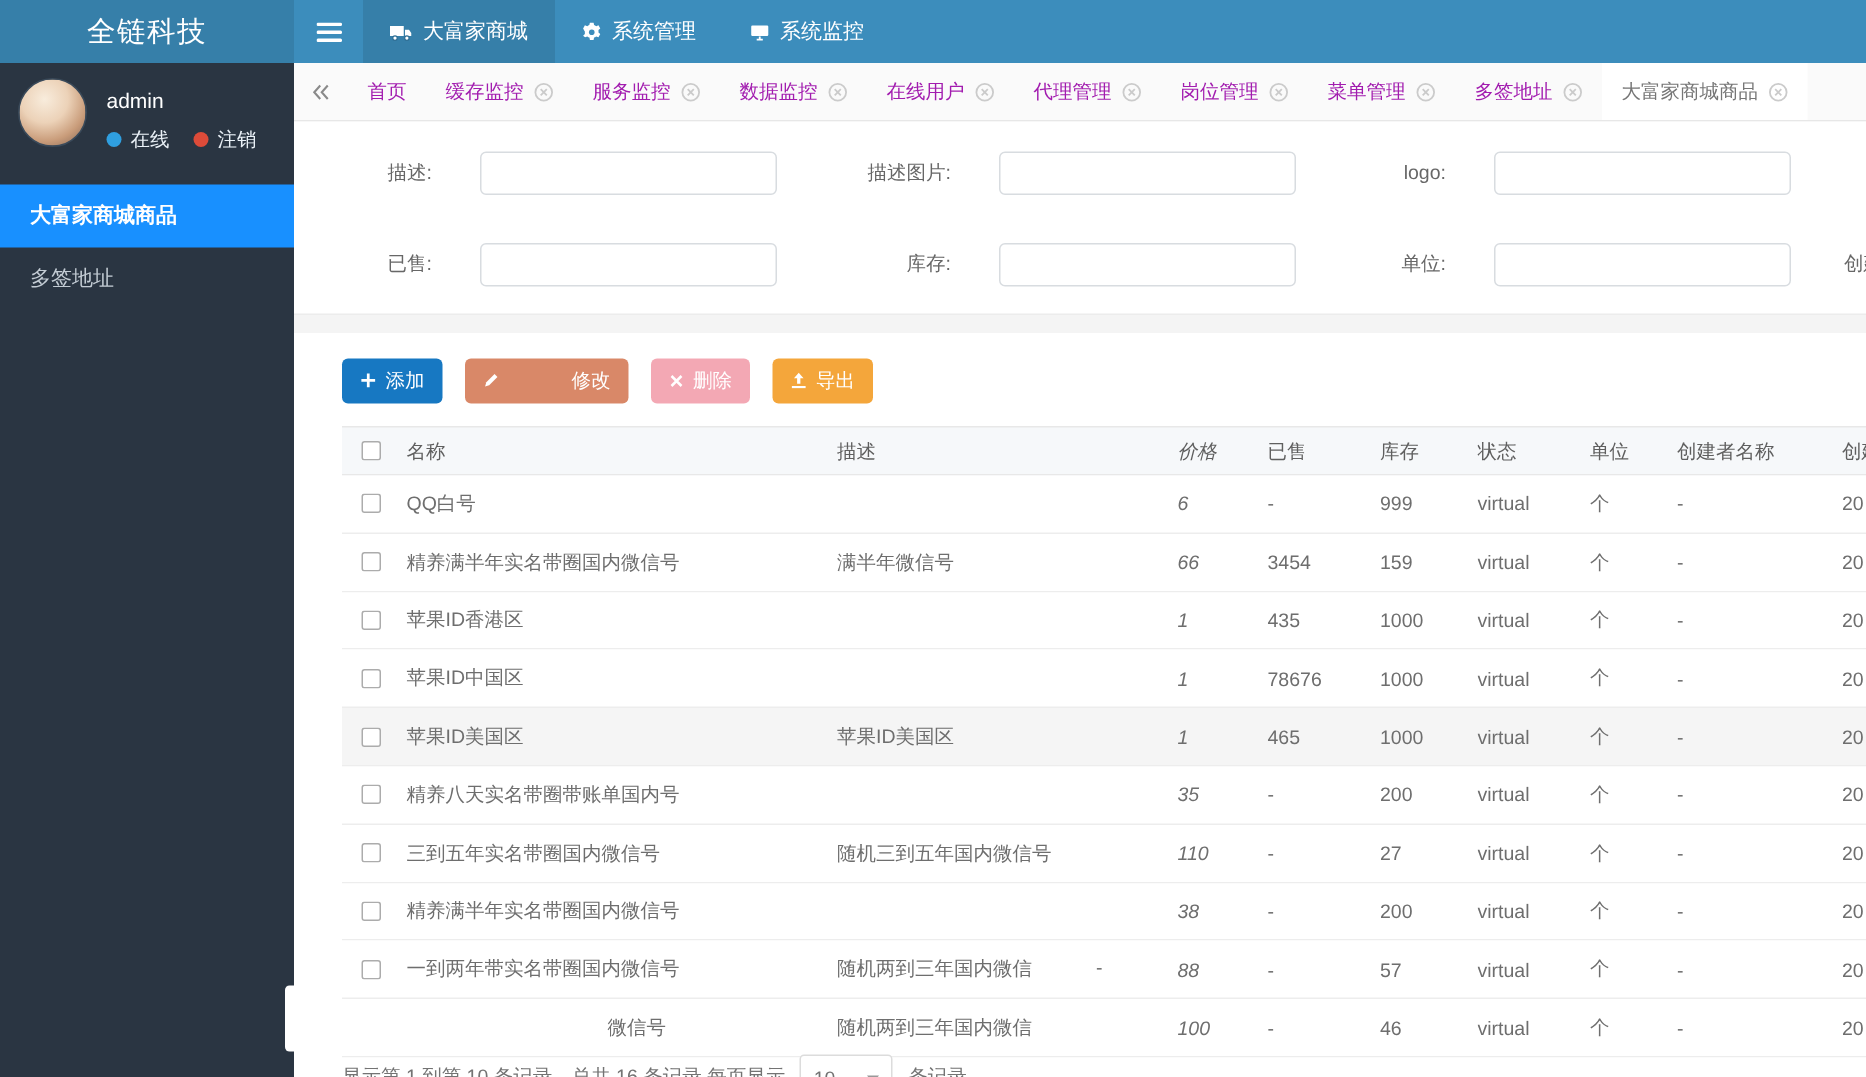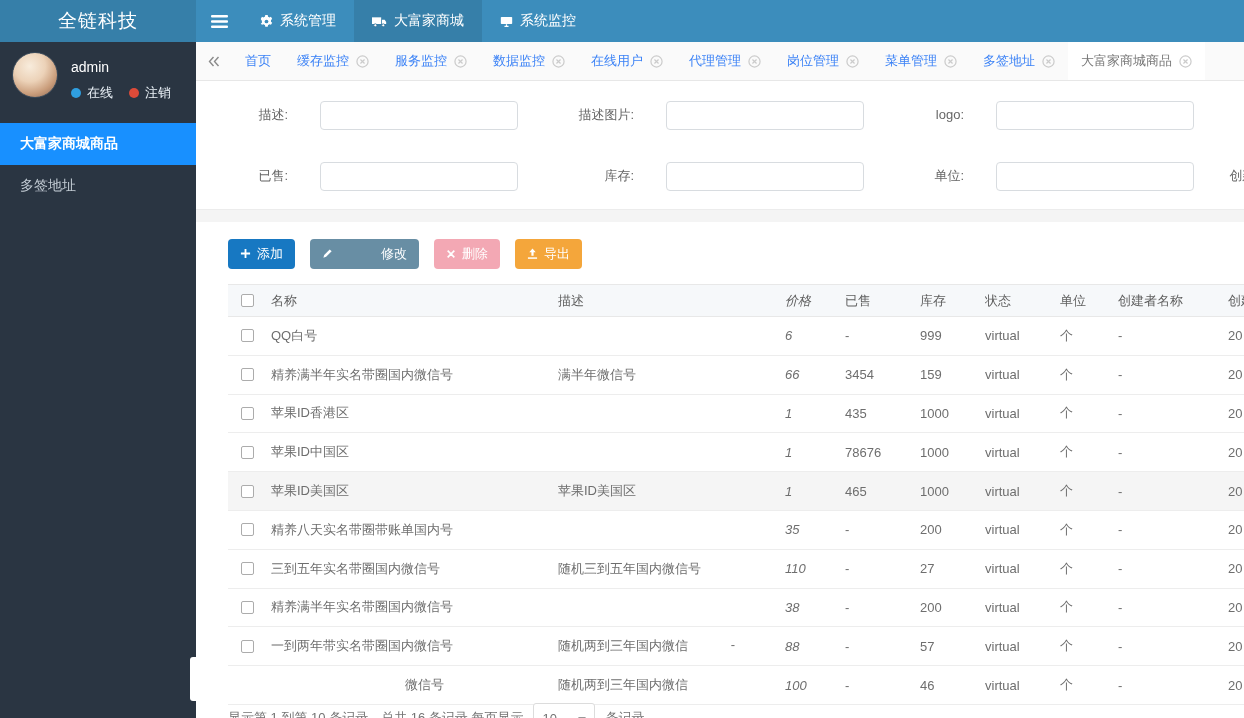--- a/index.html
+++ b/index.html
@@ -36,41 +36,41 @@
                color:#c3ccd4; font-size:14px; cursor:pointer; }
   .menu-item.active { background:#1890ff; color:#fff; font-weight:bold; }
   
   .main { position:absolute; top:42px; left:196px; width:1048px; height:676px;
           background:#f4f4f4; overflow:hidden; display:flex; flex-direction:column; }
   
   .tabbar { height:39px; flex:none; background:#fafafa; border-bottom:1px solid #e7e7e7;
             display:flex; align-items:stretch; overflow:hidden; white-space:nowrap; }
   .tab-collapse { width:36px; display:flex; align-items:center; justify-content:center;
                   color:#8a8a8a; cursor:pointer; flex:none; }
-  .tab { display:flex; align-items:center; gap:7px; padding:0 13px; color:#3b82f6;
+  .tab { display:flex; align-items:center; gap:7px; padding:0 13px; color:#a21caf;
          cursor:pointer; flex:none; }
   .tab.active { background:#fff; color:#767676; }
   .tab-close { display:flex; align-items:center; }
   
   .search-panel { flex:none; background:#fff; border-bottom:1px solid #ececec;
                   padding:20px 0 18px 30px; }
   .search-grid { display:grid; grid-template-columns:62px 198px 84px 198px 68px 198px 72px 198px;
                  column-gap:6px; row-gap:10px; align-items:center;gap:32px; }
   .f-label { text-align:right; color:#676767; line-height:1.3; }
   .f-input { height:29px; border:1px solid #d8dce0; border-radius:4px; background:#fff;
              padding:0 8px; font-size:13px; color:#555; width:100%; outline:none; }
   .panel-gap { height:12px; flex:none; background:#f4f4f4; }
   
   .table-panel { flex:1; background:#fff; padding:17px 0 0 32px; overflow:hidden; }
   .toolbar { display:flex; gap:15px; margin-bottom:15px; }
   .btn { height:30px; padding:0 12px; border:none; border-radius:4px; color:#fff;
          font-size:13px; display:inline-flex; align-items:center; gap:6px; cursor:pointer;
          font-family:inherit; }
   .btn-add { background:#1778c2; }
-  .btn-edit { background:#0c4a6e;gap:48px; }
+  .btn-edit { background:#c2410c;gap:48px; }
   .btn-delete { background:#ed7487; }
   .btn-export { background:#f4a63b; }
   .btn.disabled { opacity:.62; }
   .tablewrap { width:1016px; overflow:hidden; }
   .thead, .trow { display:flex; min-width:1120px; align-items:center; }
   .thead { height:33px; background:#f6f8fa; border-top:1px solid #e8e8e8;
            border-bottom:1px solid #e8e8e8; color:#5f5f5f; }
   .trow { height:38.8px; border-bottom:1px solid #ededed; color:#6e6e6e; background:#fff; }
   .trow.hl { background:#f5f5f5; }
   .cell { padding-right:6px; white-space:nowrap; overflow:hidden; flex:none; }
@@ -108,39 +108,39 @@
   <div class="logo">全链科技</div>
   <div class="navbar">
     <div class="burger">
       <svg width="17" height="13" viewBox="0 0 17 13">
           <rect y="0" width="17" height="2.4" rx="1" fill="#fff"></rect>
           <rect y="5.3" width="17" height="2.4" rx="1" fill="#fff"></rect>
           <rect y="10.6" width="17" height="2.4" rx="1" fill="#fff"></rect>
         </svg>
     </div>
     <div id="nav-items" style="display:flex;align-items:stretch;">
-        <div class="nav-item">
-    <span class="nav-icon">
-            <svg width="13" height="13" viewBox="0 0 16 16">
-              <path fill="#fff" d="M6.5 0h3l.4 2a6 6 0 0 1 1.7 1l1.9-.7 1.5 2.6-1.5 1.3a6 6 0 0 1 0 2l1.5 1.3-1.5 2.6-1.9-.7a6 6 0 0 1-1.7 1l-.4 2h-3l-.4-2a6 6 0 0 1-1.7-1l-1.9.7L.9 10.8l1.5-1.3a6 6 0 0 1 0-2L.9 4.9l1.5-2.6 1.9.7a6 6 0 0 1 1.7-1z"></path>
-              <circle cx="8" cy="8" r="2.3" fill="#3c8dbc"></circle>
-            </svg>
-          </span>
-    <span>系统管理</span>
-  </div>
         <div class="nav-item active">
     <span class="nav-icon">
             <svg width="15" height="13" viewBox="0 0 18 14">
               <path fill="#fff" d="M0 2h11v8H0z"></path>
               <path fill="#fff" d="M12 5h3.2L17 7.6V10h-5z"></path>
               <circle cx="4" cy="11.6" r="1.8" fill="#fff" stroke="#2f6f95" stroke-width="1"></circle>
               <circle cx="13.5" cy="11.6" r="1.8" fill="#fff" stroke="#2f6f95" stroke-width="1"></circle>
             </svg>
           </span>
     <span>大富家商城</span>
+  </div>
+        <div class="nav-item">
+    <span class="nav-icon">
+            <svg width="13" height="13" viewBox="0 0 16 16">
+              <path fill="#fff" d="M6.5 0h3l.4 2a6 6 0 0 1 1.7 1l1.9-.7 1.5 2.6-1.5 1.3a6 6 0 0 1 0 2l1.5 1.3-1.5 2.6-1.9-.7a6 6 0 0 1-1.7 1l-.4 2h-3l-.4-2a6 6 0 0 1-1.7-1l-1.9.7L.9 10.8l1.5-1.3a6 6 0 0 1 0-2L.9 4.9l1.5-2.6 1.9.7a6 6 0 0 1 1.7-1z"></path>
+              <circle cx="8" cy="8" r="2.3" fill="#3c8dbc"></circle>
+            </svg>
+          </span>
+    <span>系统管理</span>
   </div>
         <div class="nav-item">
     <span class="nav-icon">
             <svg width="13" height="13" viewBox="0 0 16 16">
               <rect x="1" y="2.5" width="14" height="8.5" rx="1" fill="#fff"></rect>
               <path d="M5.5 14h5M8 11.5V14" stroke="#fff" stroke-width="1.5"></path>
             </svg>
           </span>
     <span>系统监控</span>
   </div>

